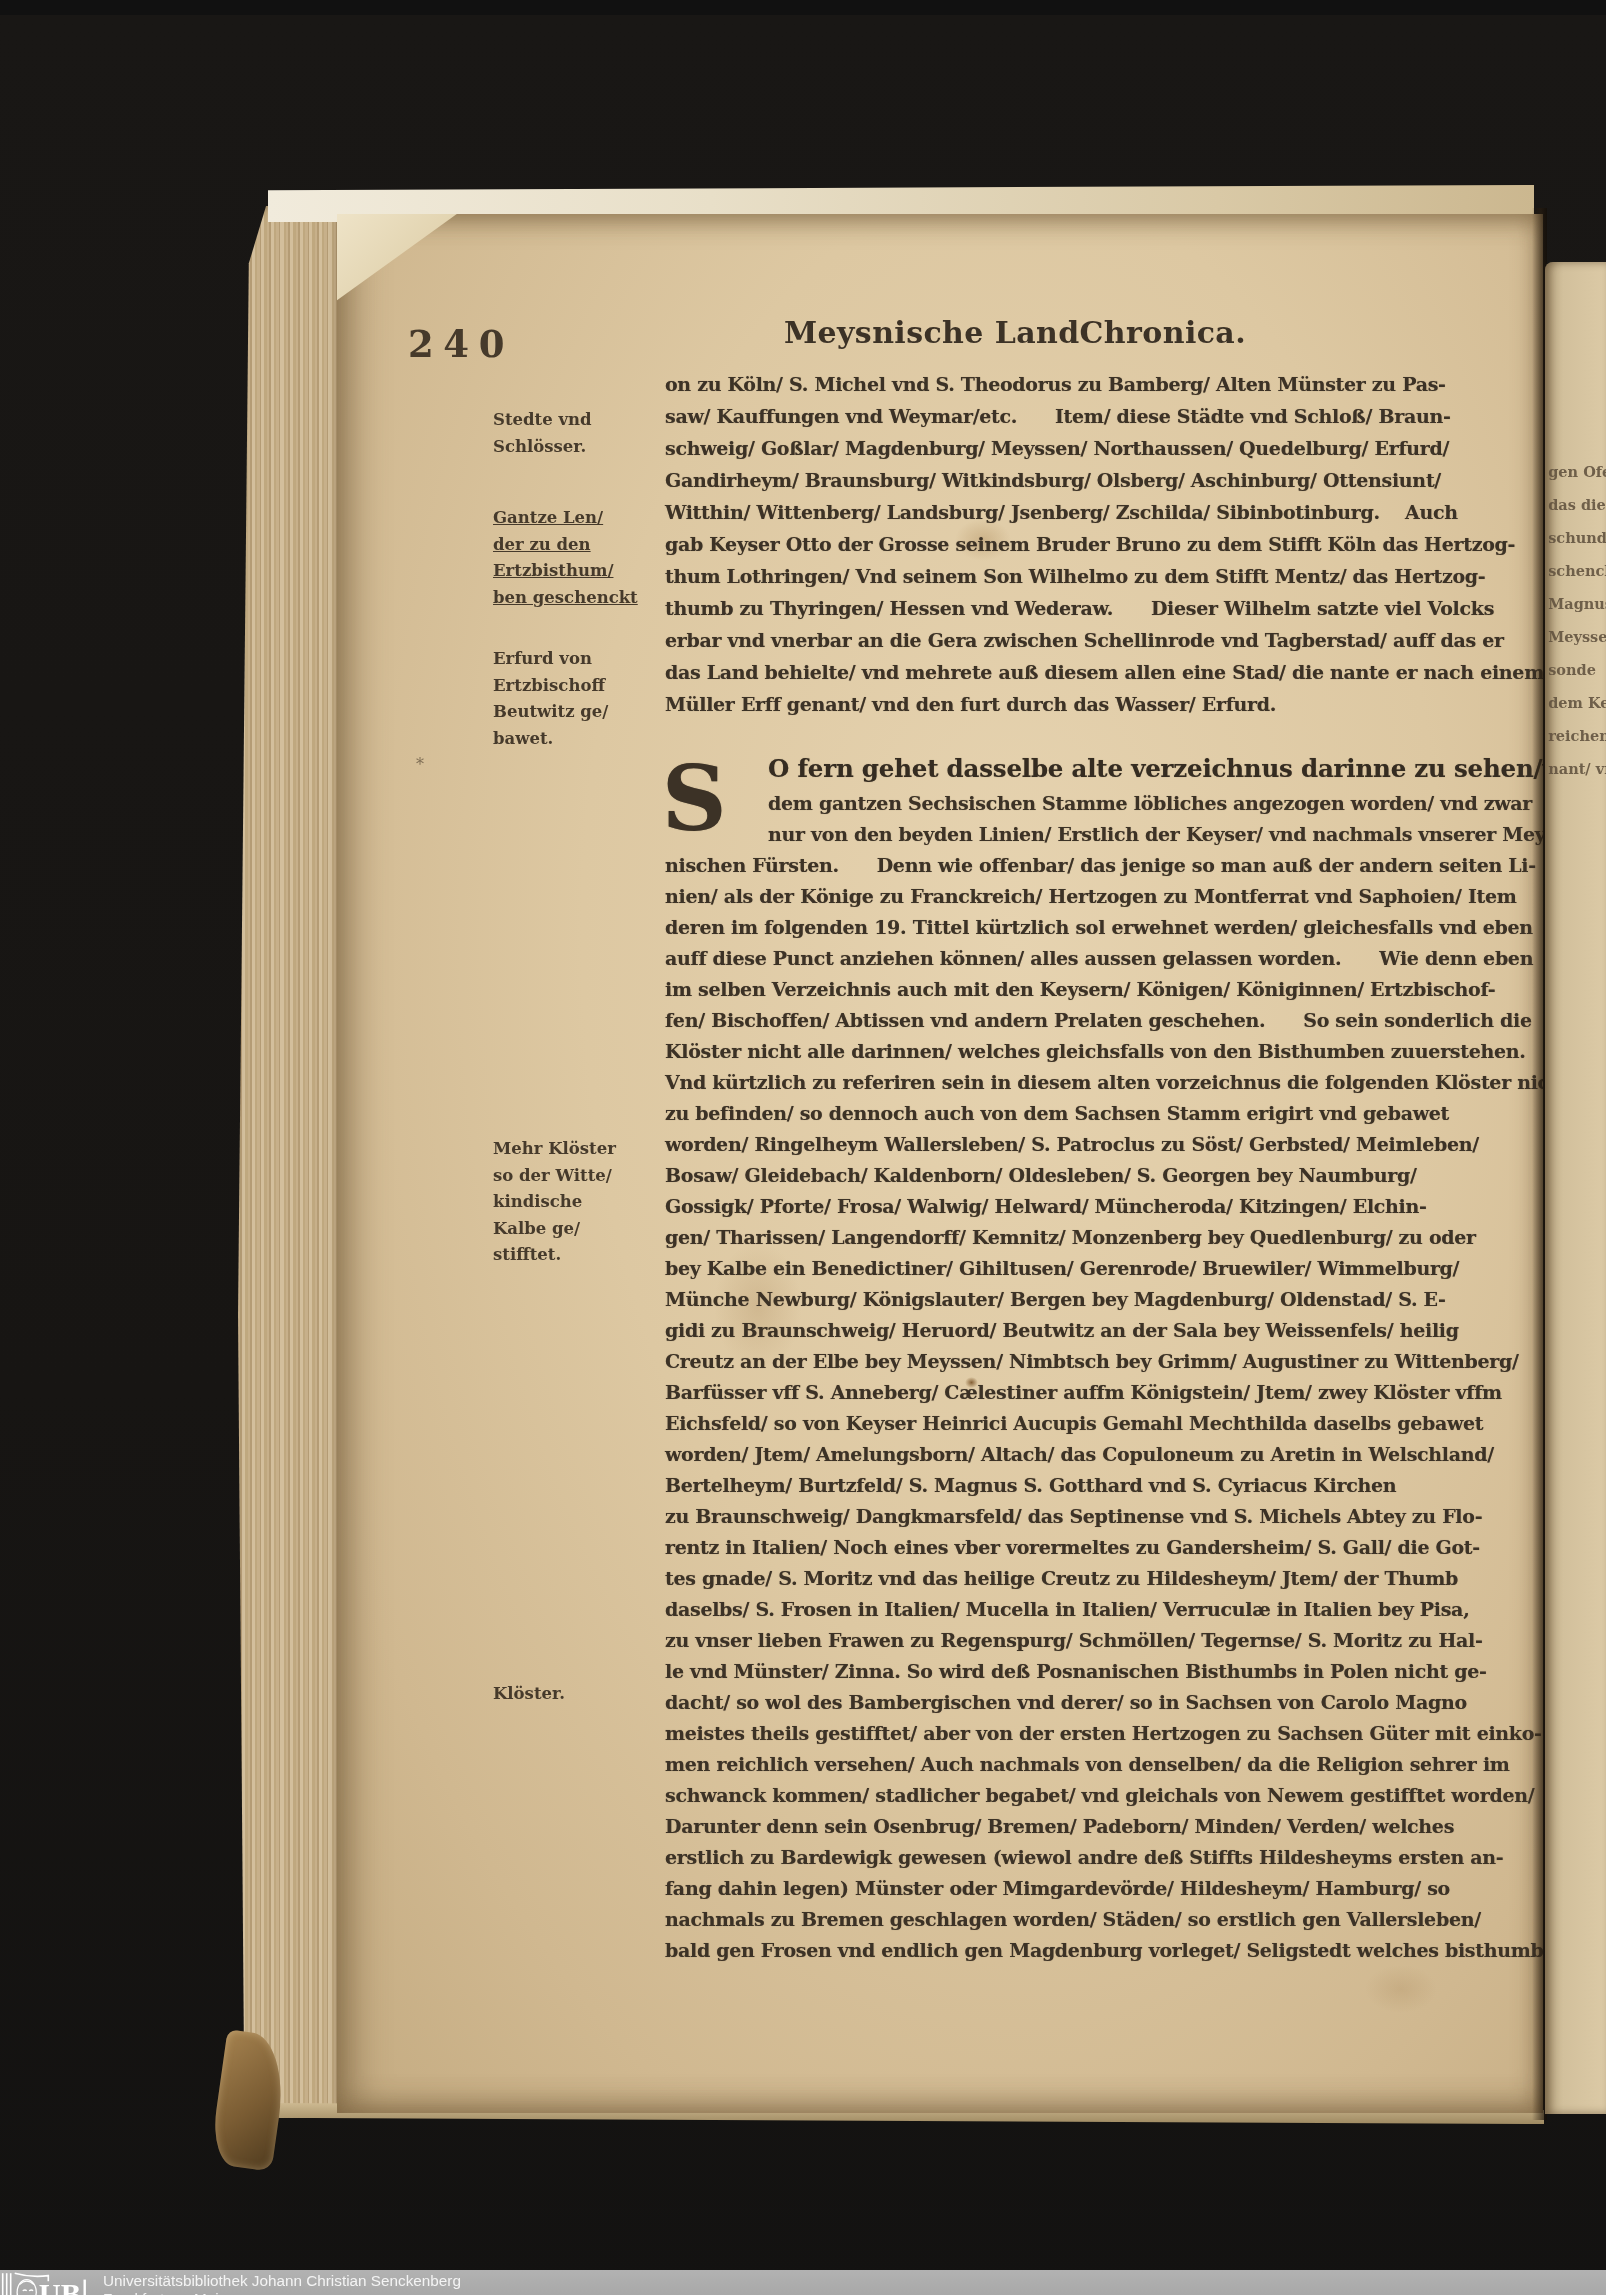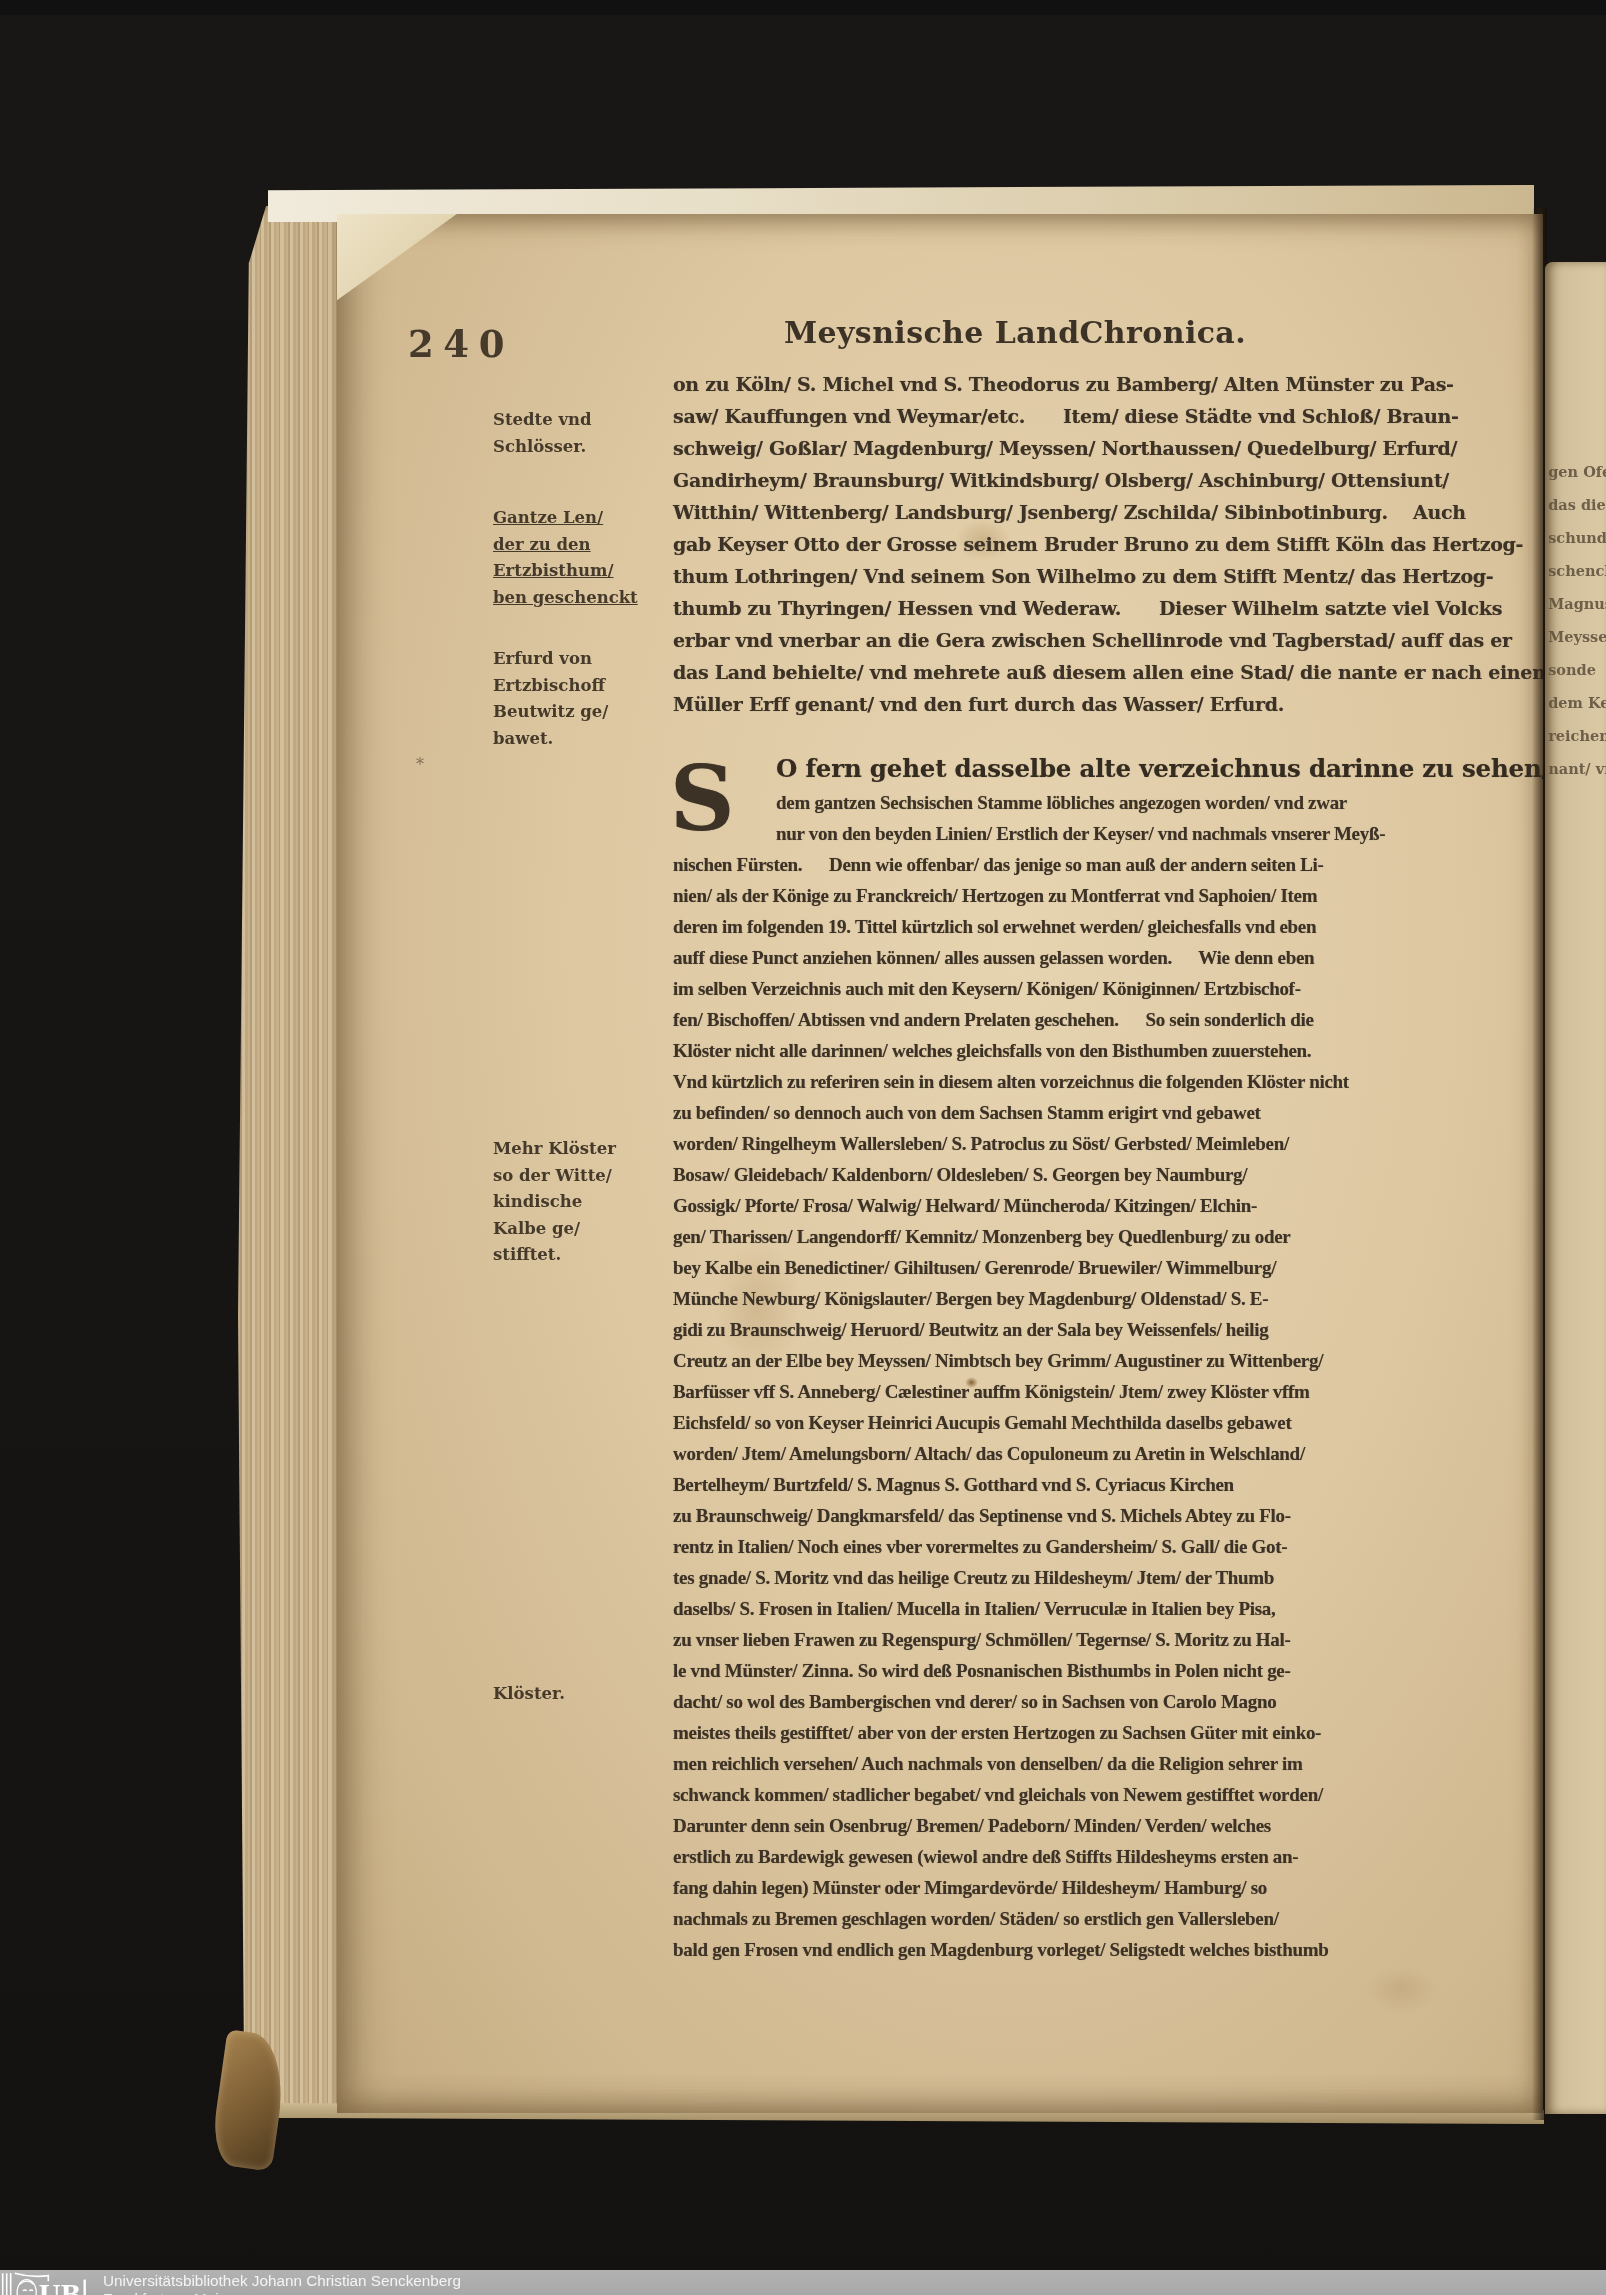--- a/index.html
+++ b/index.html
@@ -48,26 +48,26 @@
   .frag-list{padding:201px 0 0 3.2px;}
   .page-number{position:absolute;left:71px;top:108px;font-size:37px;font-weight:bold;letter-spacing:9.6px;color:#463a2b;}
   .running-head{position:absolute;left:373px;top:101px;width:610px;text-align:center;
     font-size:30px;font-weight:bold;color:#3c3226;letter-spacing:0.4px;}
   .margin-note{position:absolute;left:156px;width:167px;font-size:16.5px;font-weight:bold;
     color:#46ureb;} 
   .margin-note{color:#463a2b;line-height:26.5px;}
   .note-1{top:193px;} .note-2{top:291px;text-decoration:underline;} .note-3{top:432px;} .note-4{top:922px;} .note-5{top:1467px;}
   .margin-mark{position:absolute;left:79px;top:541px;font-size:16px;color:#5a4c39;opacity:.7;}
   .body-col{position:absolute;left:328px;top:0;width:884px;}
-  .para{position:absolute;left:8px;width:884px;}
+  .para{position:absolute;left:0;width:884px;}
   .para-1{top:159px;}
   .para-2{top:540px;}
   .body-line{height:32px;font-size:19px;font-weight:bold;white-space:pre;color:#3c3226;
     letter-spacing:-0.3px;text-shadow:0 0 0.8px rgba(50,38,24,.45);}
-  .para-2 .body-line{height:31px;font-family:Liberation Serif, serif;}
+  .para-2 .body-line{height:31px;}
   .para-2 .body-line:nth-child(1),.para-2 .body-line:nth-child(2){padding-left:103px;}
   .drop-cap{position:absolute;left:-3.2px;top:1.6px;font-size:90px;line-height:84px;font-weight:bold;
     color:#3c3226;text-shadow:0 0 0.8px rgba(50,38,24,.5);}
   .first-line{height:38px;font-size:24.5px;font-weight:bold;white-space:pre;color:#352c21;
     padding-left:103px;letter-spacing:-0.2px;text-shadow:0 0 0.8px rgba(50,38,24,.5);}
   
   .footer-bar{position:absolute;left:0;bottom:0;width:1606px;height:40px;
     background:linear-gradient(180deg,#b2b2b2,#a2a2a2);display:flex;align-items:center;}
   .logo-wrap{width:95px;height:40px;position:relative;flex:0 0 auto;}
   .footer-text{font-family:"Liberation Sans","DejaVu Sans",sans-serif;color:#f4f4f4;

